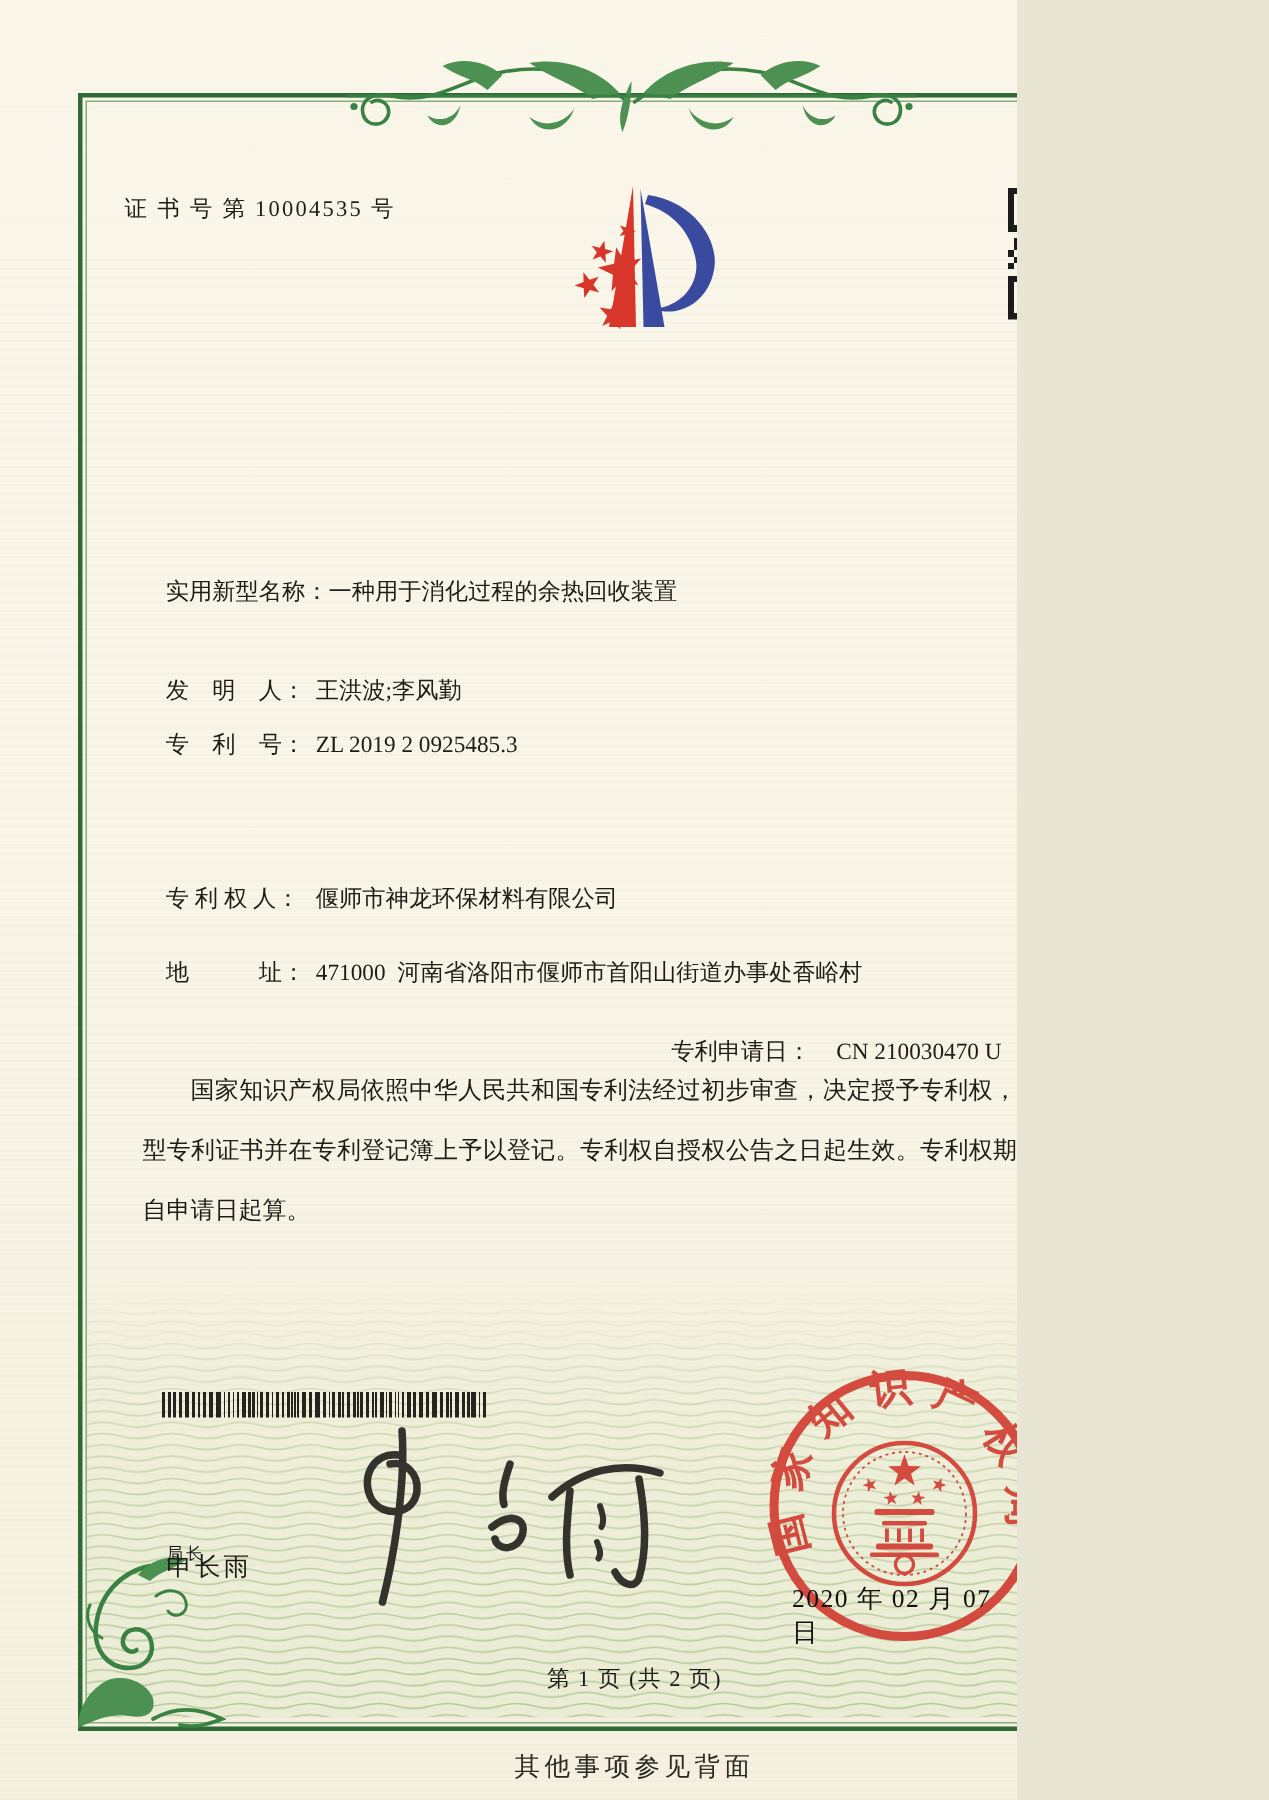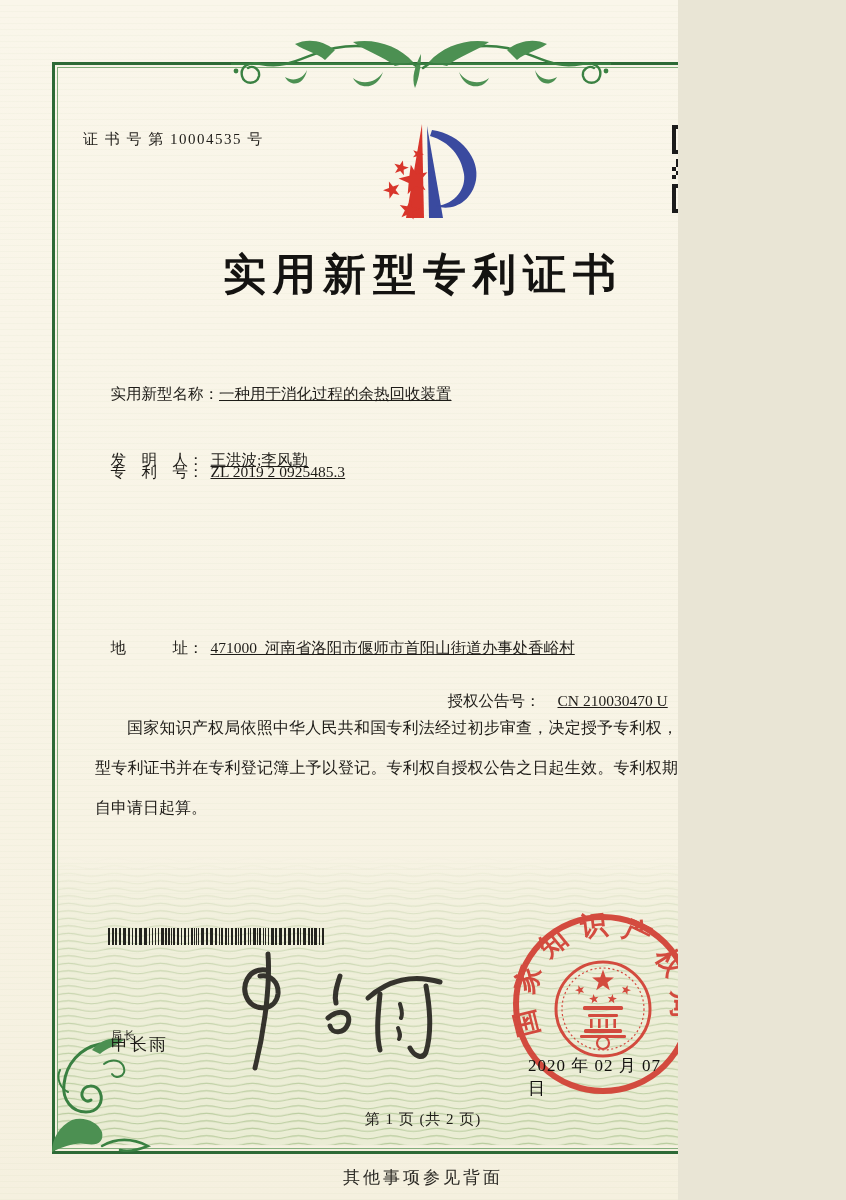--- a/index.html
+++ b/index.html
@@ -12,21 +12,21 @@
     content:"";position:absolute;inset:0;pointer-events:none;
     background:repeating-linear-gradient(0deg,rgba(168,188,140,.06) 0 1px,transparent 1px 6px);
   }
   .frame{position:absolute;left:52px;top:62px;width:742px;height:1086px;border:3.5px solid #2d6a36;}
   .frame-inner{position:absolute;inset:2px;border:1.5px solid #83ae7c;}
   .abs{position:absolute;}
   .certno{left:83px;top:130px;font-size:15px;letter-spacing:1.5px;}
   .title{left:52px;top:246px;width:742px;text-align:center;font-size:43px;font-weight:bold;letter-spacing:7px;color:#141311;}
   .frow{left:95px;font-size:15.5px;white-space:pre;}
   .flabel{display:inline-block;min-width:100px;white-space:pre;}
-  .fvalue{white-space:pre;text-decoration:underline;}
+  .fvalue{white-space:pre;}
   .grant-pair{left:432px;font-size:15.5px;white-space:pre;}
   .grant-pair .flabel{min-width:110px;}
   .paras{left:95px;top:708px;width:664px;font-size:16px;line-height:40px;text-align:justify;}
   .paras p{margin:0;text-indent:2em;}
   .waveband{left:57px;top:856px;width:732px;height:289px;}
   .sig-title{left:111px;top:1028px;font-size:11px;letter-spacing:2px;font-family:"Liberation Sans","DejaVu Sans",sans-serif;}
   .sig-name{left:111px;top:1033px;font-size:17px;letter-spacing:2px;font-family:"Liberation Sans","DejaVu Sans",sans-serif;}
   .seal-date{left:528px;top:1054px;font-size:17px;letter-spacing:1px;color:#11100e;}
   .pageinfo{left:52px;top:1110px;width:742px;text-align:center;font-size:15px;letter-spacing:1px;font-family:Liberation Serif, serif;}
   .backnote{left:0;top:1166px;width:846px;text-align:center;font-size:17px;letter-spacing:3px;color:#2a2823;}
@@ -316,36 +316,38 @@
       <rect x="5" y="20" width="1" height="1" fill="#1b1b1b"></rect>
       <rect x="6" y="20" width="1" height="1" fill="#1b1b1b"></rect>
       <rect x="10" y="20" width="1" height="1" fill="#1b1b1b"></rect>
       <rect x="13" y="20" width="1" height="1" fill="#1b1b1b"></rect>
       <rect x="14" y="20" width="1" height="1" fill="#1b1b1b"></rect>
       <rect x="15" y="20" width="1" height="1" fill="#1b1b1b"></rect>
       <rect x="16" y="20" width="1" height="1" fill="#1b1b1b"></rect>
       <rect x="17" y="20" width="1" height="1" fill="#1b1b1b"></rect>
     </svg>
 
-  <div class="abs title">实用新型专利证书</div>
 
   <div class="abs frow" style="top:366px">
     <span class="flabel">实用新型名称：</span><span class="fvalue">一种用于消化过程的余热回收装置</span>
   </div>
   <div class="abs frow" style="top:432px">
     <span class="flabel">发　明　人：</span><span class="fvalue">王洪波;李风勤</span>
   </div>
-  <div class="abs frow" style="top:444px">
+  <div class="abs frow" style="top:468px">
     <span class="flabel">专　利　号：</span><span class="fvalue">ZL 2019 2 0925485.3</span>
+  </div>
+  <div class="abs frow" style="top:571px">
+    <span class="flabel">专 利 权 人：</span><span class="fvalue">偃师市神龙环保材料有限公司</span>
   </div>
   <div class="abs frow" style="top:620px">
     <span class="flabel">地　　　址：</span><span class="fvalue">471000  河南省洛阳市偃师市首阳山街道办事处香峪村</span>
   </div>
   <div class="abs grant-pair" style="top:673px">
-    <span class="flabel">授权公告号：</span><span class="fvalue">CN 210030470 U</span>
+    <span class="flabel">专利申请日：</span><span class="fvalue">CN 210030470 U</span>
   </div>
 
   <div class="abs paras">
     <p>国家知识产权局依照中华人民共和国专利法经过初步审查，决定授予专利权，颁发实用新型专利证书并在专利登记簿上予以登记。专利权自授权公告之日起生效。专利权期限为十年，自申请日起算。</p>
   </div>
 
   <svg class="abs" id="bcsvg" style="left:108px;top:928px;" width="220" height="17" viewBox="0 0 220 17" shape-rendering="crispEdges">
       <rect x="0" y="0" width="2" height="17" fill="#24241f"></rect>
       <rect x="4" y="0" width="2" height="17" fill="#24241f"></rect>
       <rect x="7" y="0" width="2" height="17" fill="#24241f"></rect>

